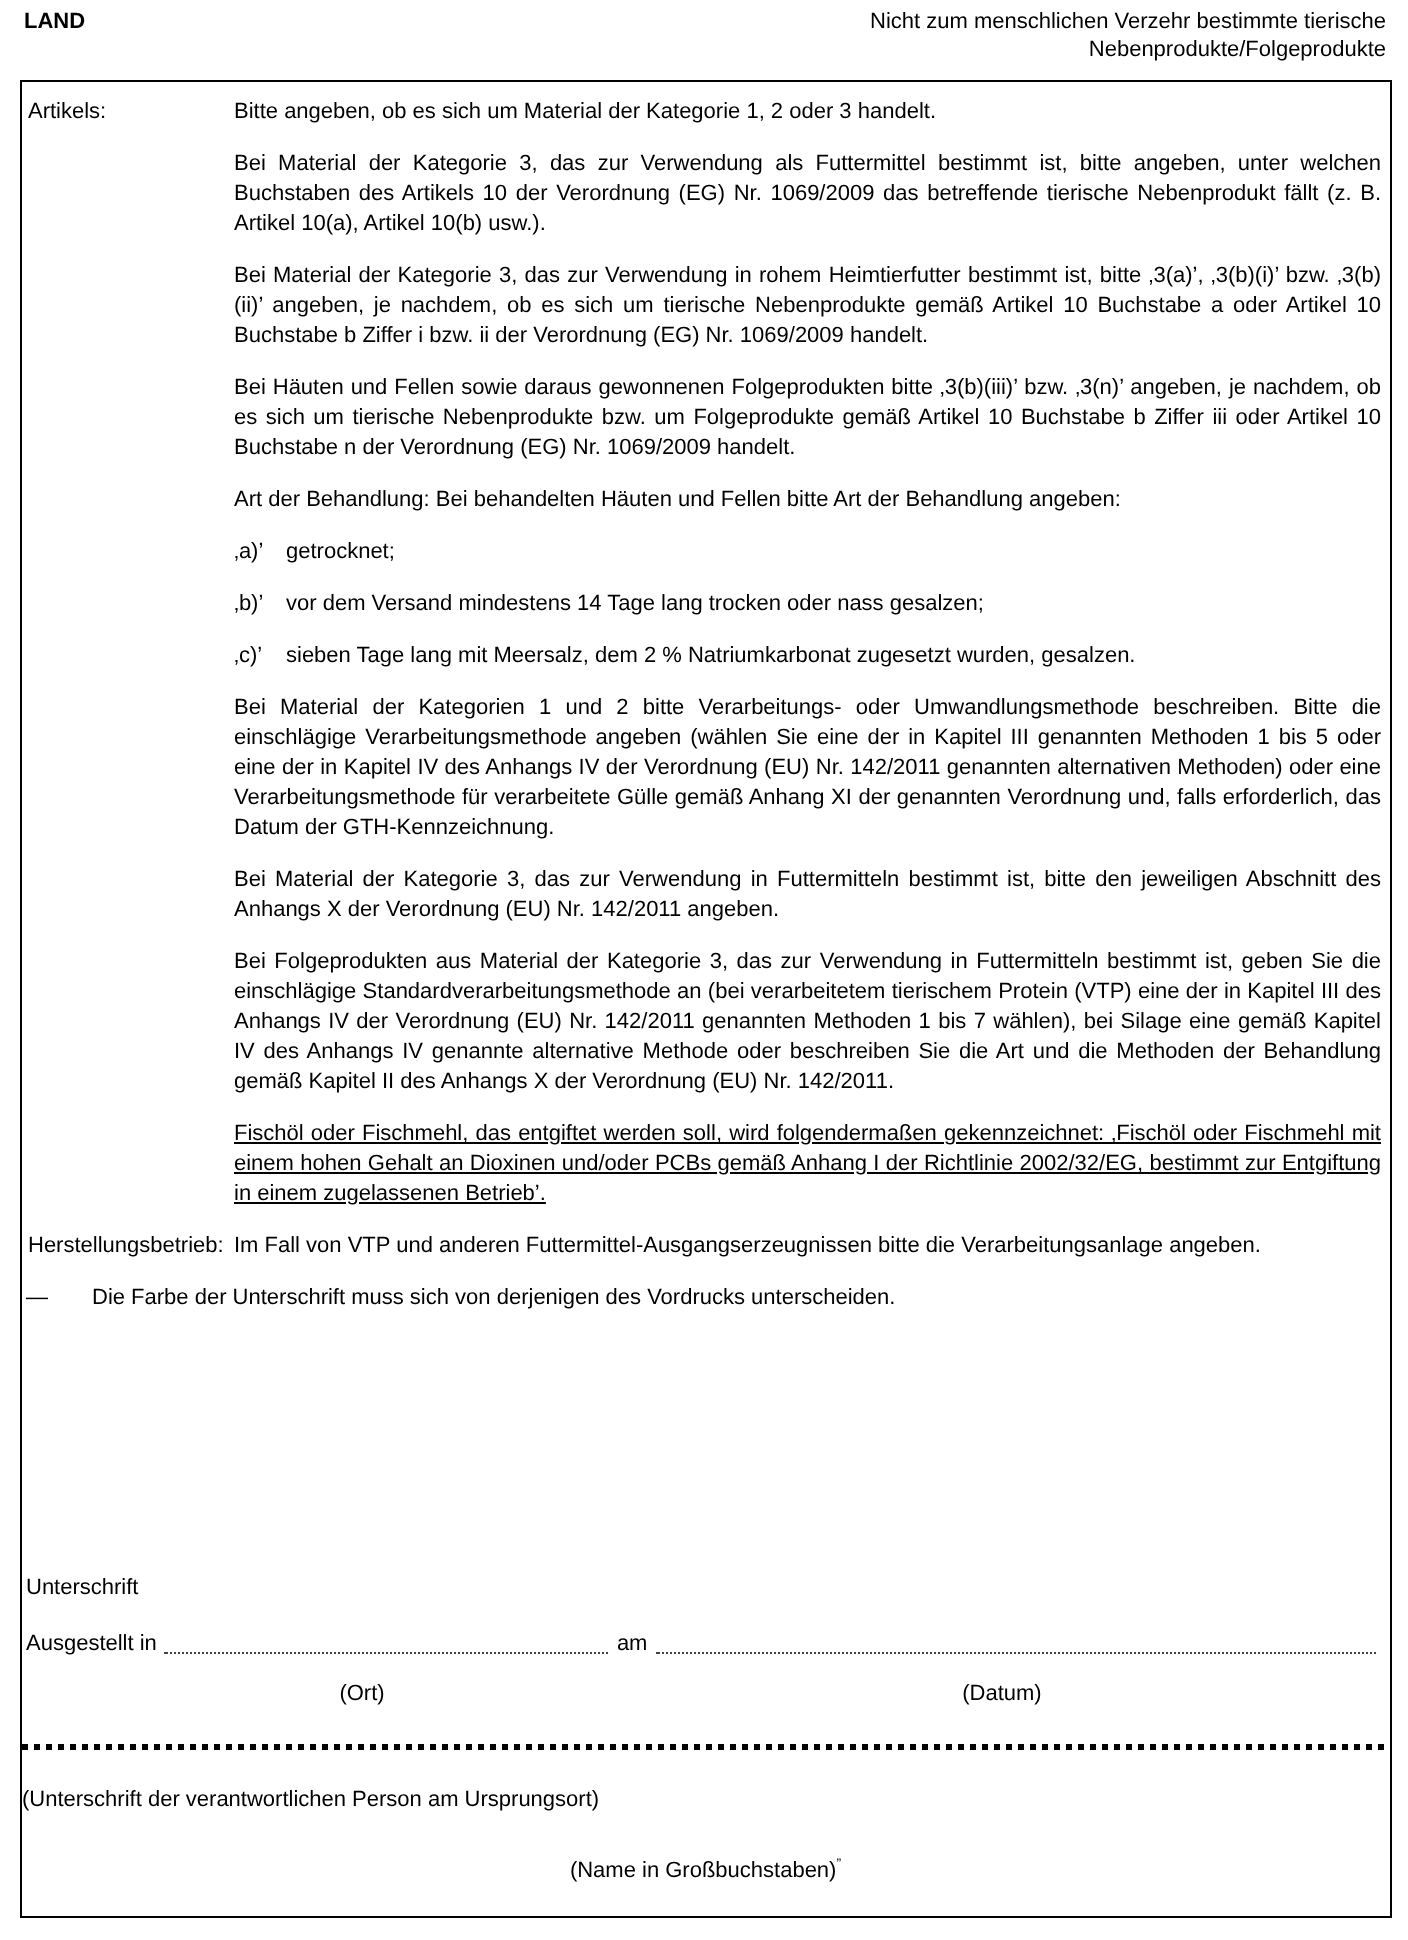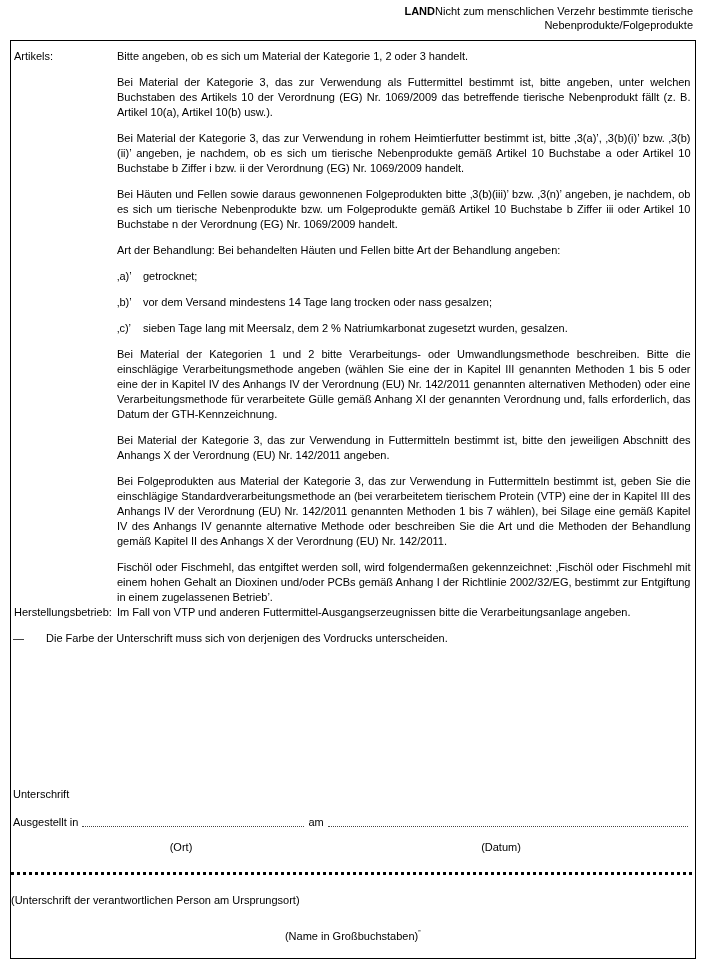--- a/index.html
+++ b/index.html
@@ -2,40 +2,40 @@
 <html><head>
 <meta charset="utf-8">
 <style>
   html,body{margin:0;padding:0;background:#e8e8e8;}
   .page{
     position:relative;width:704px;height:970px;background:#ffffff;color:#000;
     font-family:"Liberation Sans","DejaVu Sans",sans-serif;font-size:11px;
     overflow:hidden;margin:0 auto;
   }
   
-  .topbar{position:absolute;top:5px;left:12px;right:11px;display:flex;justify-content:flex-end;align-items:flex-start;}
+  .topbar{position:absolute;top:5px;left:12px;right:11px;display:flex;justify-content:space-between;align-items:flex-start;}
   .country{font-weight:bold;font-size:11px;}
   .doctitle{font-weight:normal;font-size:11px;text-align:right;line-height:13.5px;}
   
   .formbox{position:absolute;top:40px;left:10px;width:685.5px;height:919px;border:1.5px solid #000;box-sizing:border-box;background:#fff;}
   .headrow{display:flex;height:22px;border-bottom:1.5px solid #000;box-sizing:border-box;}
   .hc{display:flex;align-items:center;box-sizing:border-box;}
   .hc1{width:299px;border-right:1.5px solid #000;padding-left:5px;}
   .hc2{width:196px;border-right:1.5px solid #000;padding-left:6px;}
   .hc3{flex:1;position:relative;padding-left:5px;}
   .secnum{display:inline-block;}
   .hc1 .seclabel{margin-left:27px;}
   .hc2 .seclabel{margin-left:8px;}
   .diag{position:absolute;top:0;left:0;width:100%;height:100%;}
   
   .bodyarea{position:relative;padding:8px 4px 0 2px;box-sizing:border-box;height:895px;line-height:15px;}
   .labelrow{display:grid;grid-template-columns:104px 1fr;}
   .flabel{padding-left:1px;}
   .ftext p{margin:0 0 11px 0;text-align:justify;}
-  .ftext p.lastp{margin-bottom:0;}
+  .ftext p.lastp{margin-bottom:11px;text-decoration:underline;}
   .titem{display:grid;grid-template-columns:26px 1fr;margin:0 0 11px 0;}
   .fullrow{margin:0 0 11px 0;}
   .dashrow{display:grid;grid-template-columns:33px 1fr;margin:0 0 11px 0;}
   
   .sig-unterschrift{position:absolute;top:746px;left:2px;}
   .issuedrow{position:absolute;top:774px;left:2px;right:3px;display:flex;align-items:flex-end;}
   .issuedrow .lbl{white-space:nowrap;}
   .leader{border-bottom:1.5px dotted #444;height:1px;margin:0 4px 3px 4px;}
   .leader.one{width:222px;}
   .leader.two{flex:1;}

